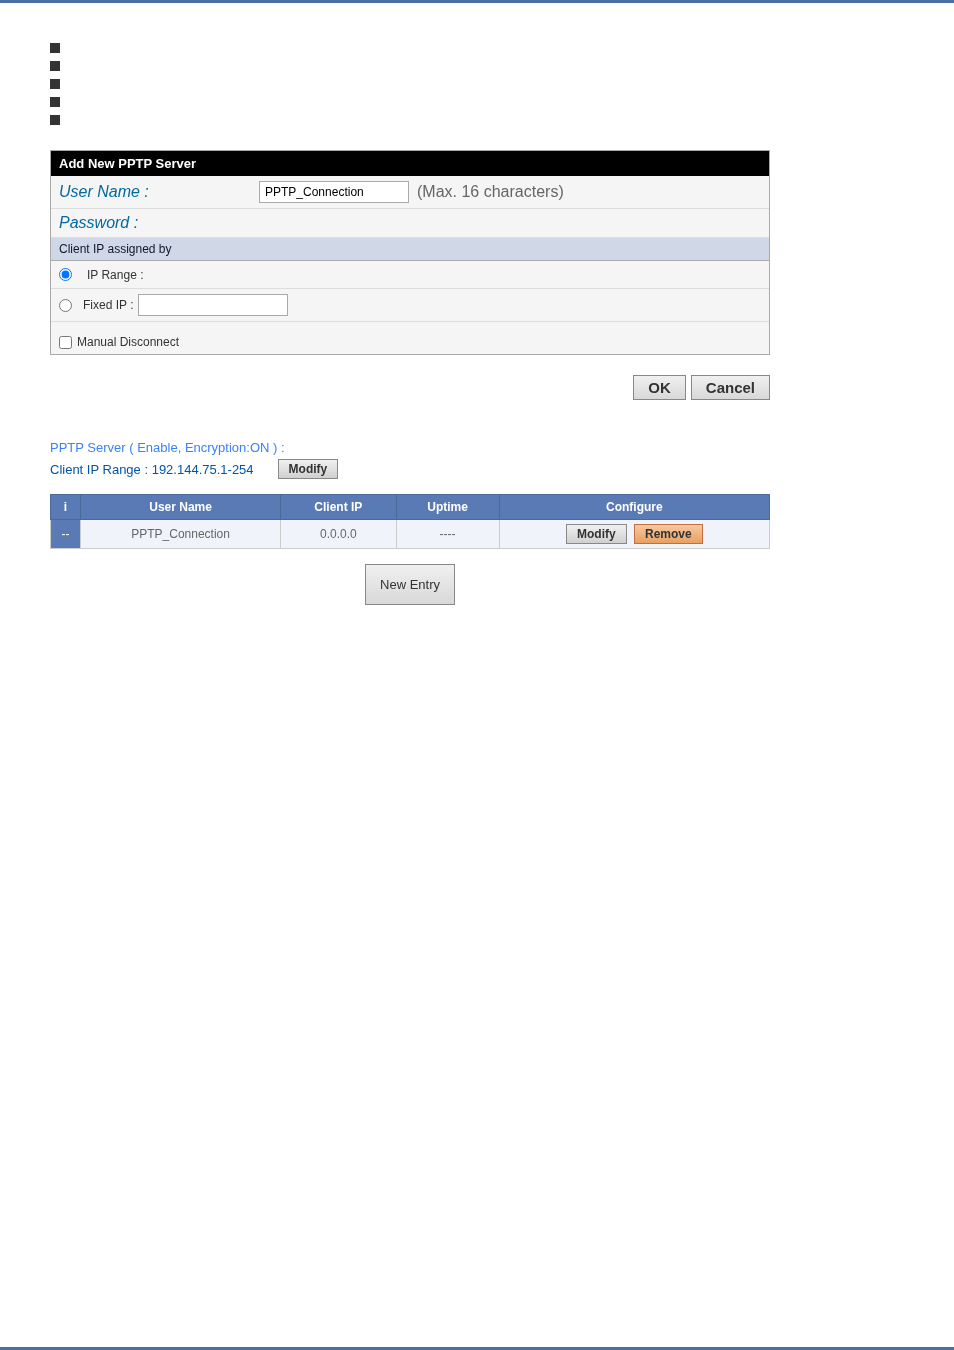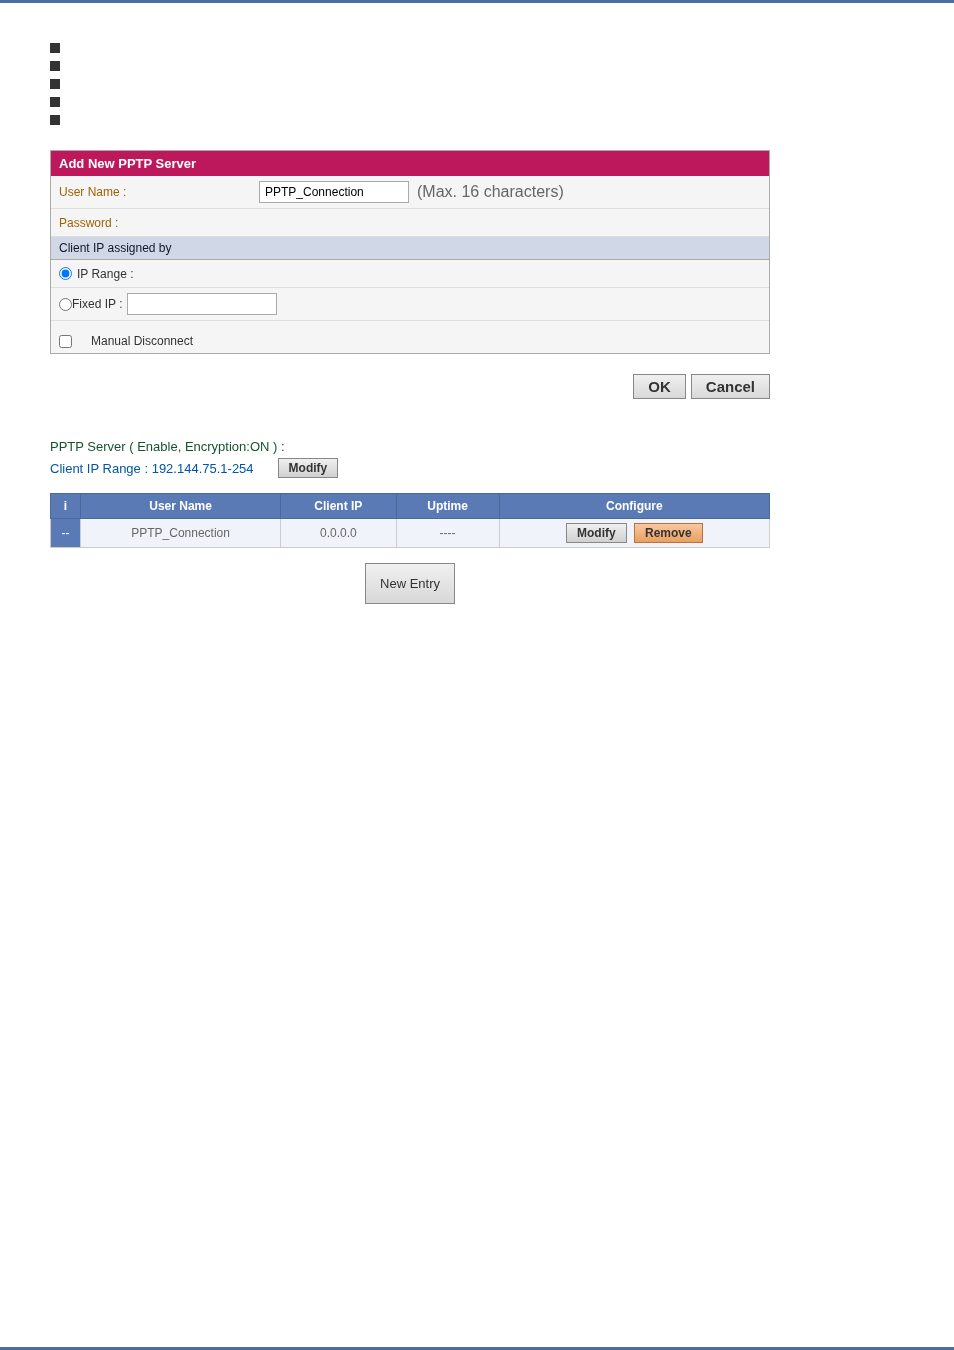--- a/index.html
+++ b/index.html
@@ -53,42 +53,43 @@
       flex-shrink: 0;
     }
 
     
     .form-container {
       border: 1px solid #aaa;
       margin-bottom: 20px;
       width: 720px;
     }
     .form-header {
-      background: #be185d;
+      background: #000000;
       color: #fff;
       padding: 5px 8px;
       font-size: 13px;
       font-weight: bold;
     }
     .form-row {
       display: flex;
       align-items: center;
       border-bottom: 1px solid #ddd;
       padding: 5px 8px;
       background: #f5f5f5;
       min-height: 28px;
     }
     .form-row:last-child {
       border-bottom: none;
     }
     .form-label {
       width: 200px;
-      font-size: 12px;
-      color: #a16207;
+      font-size: 16px;
+      color: #0369a1;
       flex-shrink: 0;
+      font-style: italic;
     }
     .form-input-area {
       display: flex;
       align-items: center;
       gap: 8px;
     }
     .form-input {
       border: 1px solid #aaa;
       padding: 2px 5px;
       font-size: 12px;
@@ -106,36 +107,36 @@
       padding: 5px 8px;
       display: flex;
       align-items: center;
       min-height: 28px;
     }
     .radio-row label {
       font-size: 12px;
       color: #333;
       display: flex;
       align-items: center;
-      gap: 5px;
+      gap: 15px;
       cursor: pointer;
     }
     .checkbox-row {
       background: #f5f5f5;
       padding: 5px 8px;
       display: flex;
       align-items: center;
       min-height: 28px;
     }
     .checkbox-row label {
       font-size: 12px;
       color: #333;
       display: flex;
       align-items: flex-end;
-      gap: 19px;
+      gap: 5px;
       cursor: pointer;
       margin-top: 8px;
     }
     .section-row {
       background: #d0d8e8;
       padding: 4px 8px;
       font-size: 12px;
       color: #0f172a;
       border-bottom: 1px solid #aaa;
     }
@@ -162,21 +163,21 @@
     .pptp-status {
       margin-top: 40px;
       margin-bottom: 15px;
     }
     .pptp-status-line1 {
       font-size: 13px;
       color: #cc0000;
       margin-bottom: 4px;
     }
     .pptp-status-line1 span {
-      color: #14532d;
+      color: #3b82f6;
     }
     .pptp-status-line2 {
       font-size: 13px;
       color: #0055aa;
       display: flex;
       align-items: center;
       gap: 24px;
     }
     .btn-modify-small {
       padding: 2px 10px;
@@ -303,21 +304,21 @@
       </div>
 
       <div class="radio-row">
         <label>
           <input type="radio" name="client_ip" value="ip_range" checked="" style="">
           <span>IP Range :</span>
         </label>
       </div>
 
       <div class="radio-row">
-        <label style="display:flex; align-items:center; gap:0;">
+        <label style="display:flex; align-items:center; gap:11px;">
           <input type="radio" name="client_ip" value="fixed_ip" style="">
           <span>Fixed IP :</span>
         </label>
         <input type="text" class="form-input" value="" style="margin-left: 5px;">
       </div>
 
       <div class="checkbox-row">
         <label>
           <input type="checkbox" style="">
           <span>Manual Disconnect</span>

